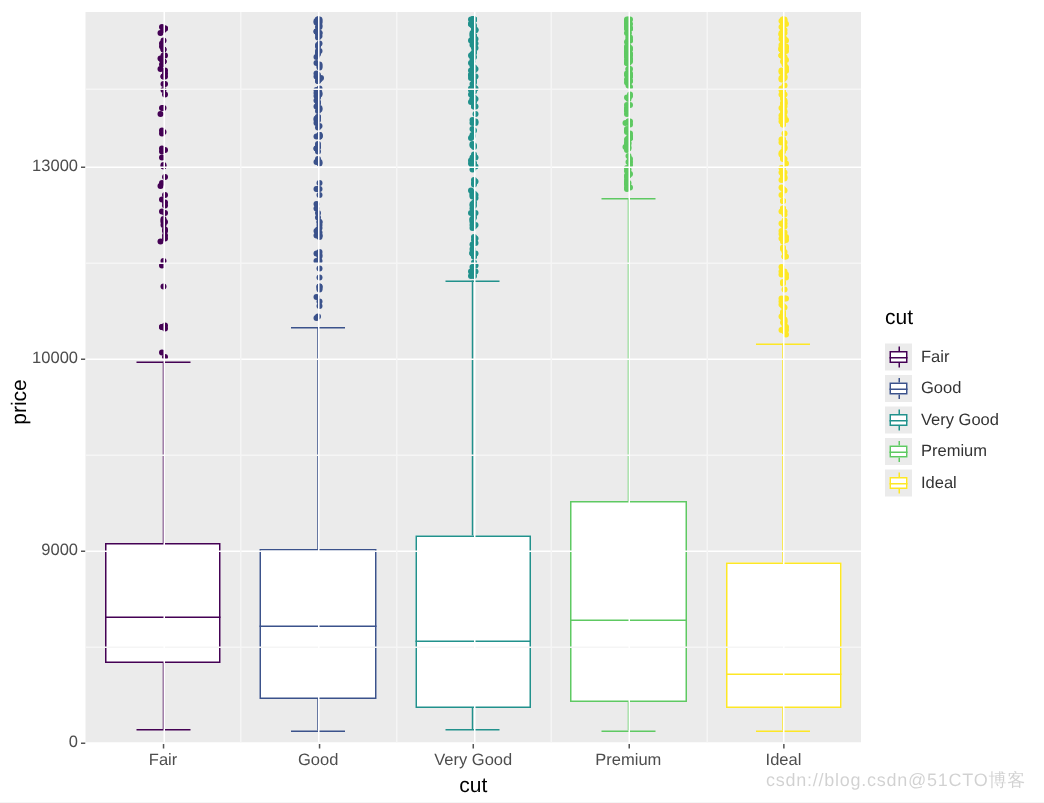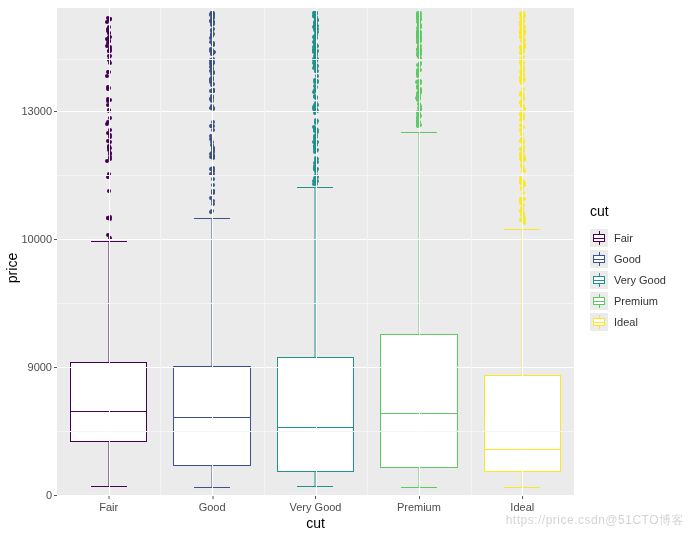--- a/index.html
+++ b/index.html
@@ -993,13 +993,13 @@
           <div class="legend-key">
             <div class="legend-median"></div>
           </div>
           <span>Ideal</span>
         </div>
       </div>
   </div>
 
 </div>
 
-<div class="watermark">https://price.csdn@51CTO博客</div>
+<div class="watermark">csdn://blog.csdn@51CTO博客</div>
 
 </body></html>

